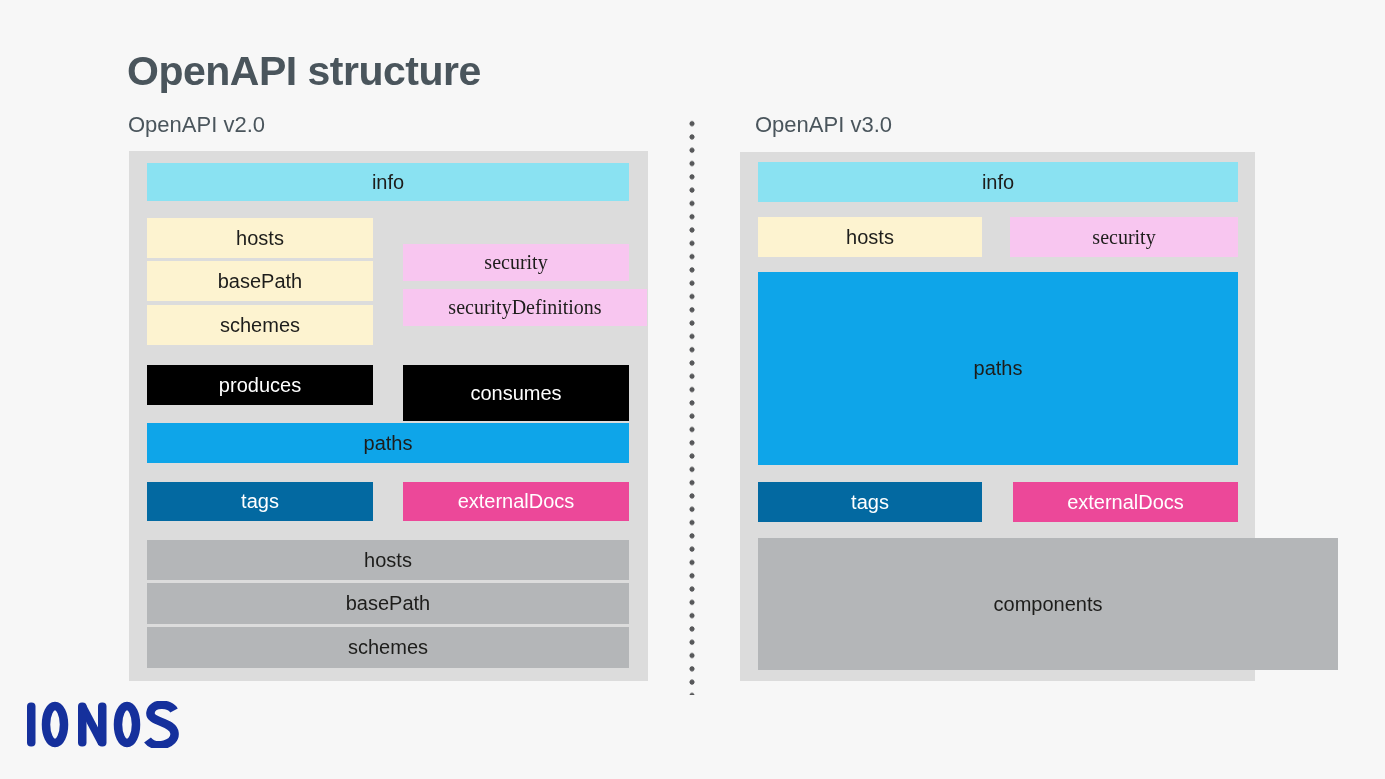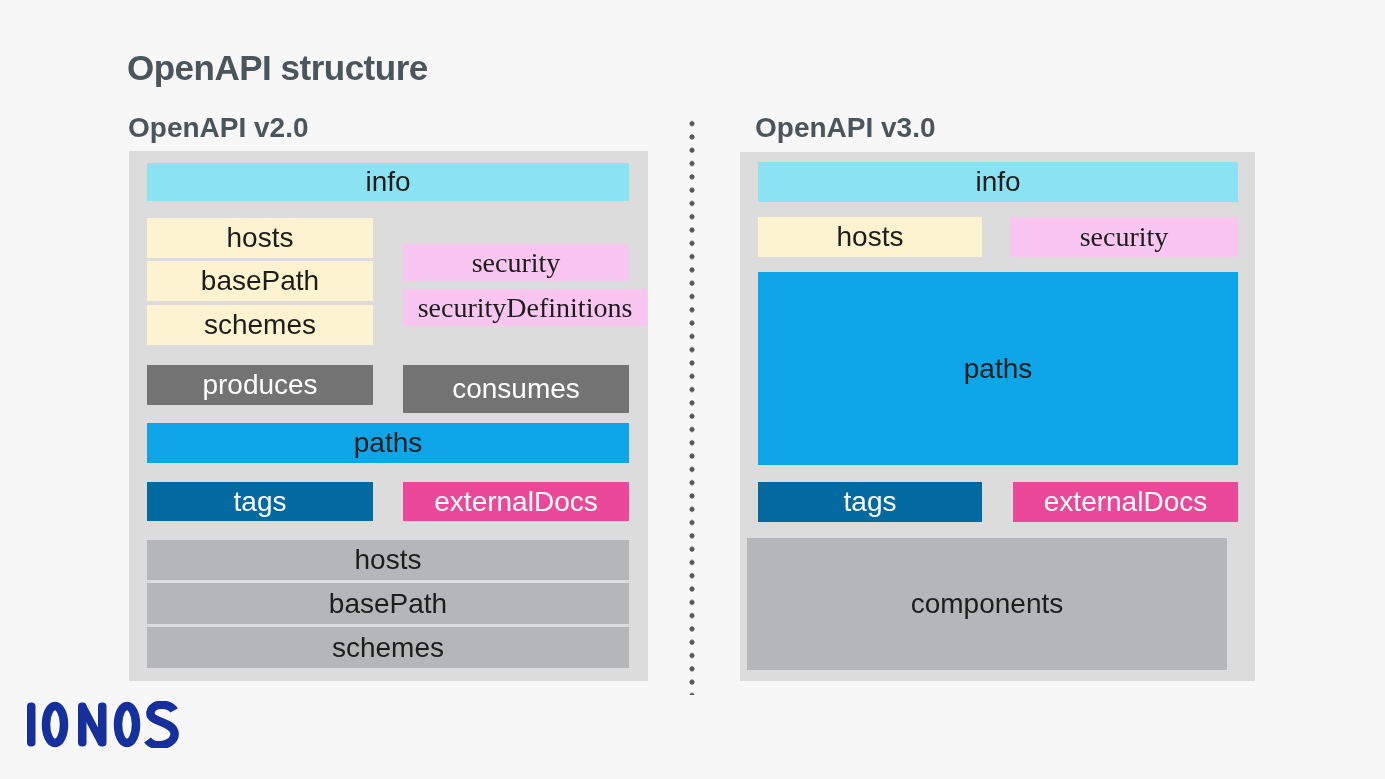--- a/index.html
+++ b/index.html
@@ -11,53 +11,53 @@
     position:relative;
     width:1385px;
     height:779px;
     background:#f7f7f7;
     overflow:hidden;
   }
   #page-title{
     position:absolute;
     left:127px; top:48px;
     margin:0;
-    font-size:35px;
+    font-size:41px;
     font-weight:700;
     letter-spacing:-0.5px;
     color:#4a555c;
   }
   .panel-label{
     position:absolute;
     top:112px;
-    font-size:28px;
-    font-weight:700;
+    font-size:22px;
+    font-weight:400;
     color:#4a555c;
   }
   #label-v2{left:128px;}
   #label-v3{left:746px;margin-left:9px;}
   .panel{
     position:absolute;
     background:#dcdcdc;
   }
   #panel-v2{left:129px; top:151px; width:519px; height:530px;}
   #panel-v3{left:740px; top:152px; width:515px; height:529px;}
   .blk{
     position:absolute;
     display:flex;
     align-items:center;
     justify-content:center;
-    font-size:28px;
+    font-size:20px;
     color:#1d1d1b;
     white-space:nowrap;
   }
   .cyan {background:#8ae2f2;}
   .cream{background:#fdf3d0;}
   .pink {background:#f8c6f0;font-family:Liberation Serif, serif;}
-  .teal {background:#737373; color:#ffffff;text-align:right;}
+  .teal {background:#000000; color:#ffffff;text-align:right;}
   .gold {background:#0ea5e9;}
   .olive{background:#0369a1; color:#ffffff;}
   .blue {background:#ec4899; color:#ffffff;}
   .grayb{background:#b4b6b8;}
   #divider{
     position:absolute;
     left:688px; top:117px;
     width:8px; height:578px;
     background-image:radial-gradient(circle, #57585a 2.2px, rgba(0,0,0,0) 2.9px);
     background-size:8px 13.3px;
@@ -84,21 +84,21 @@
     <div class="blk cyan" style="left:18px;top:12px;width:482px;height:38px">info</div>
 
     <div class="blk cream" style="left:18px;top:67px;width:226px;height:40px">hosts</div>
     <div class="blk cream" style="left:18px;top:110px;width:226px;height:40px">basePath</div>
     <div class="blk cream" style="left:18px;top:154px;width:226px;height:40px">schemes</div>
 
     <div class="blk pink" style="left:274px;top:93px;width:226px;height:37px">security</div>
     <div class="blk pink" style="left:274px;top:138px;width:244px;height:37px">securityDefinitions</div>
 
     <div class="blk teal" style="left:18px;top:214px;width:226px;height:40px">produces</div>
-    <div class="blk teal" style="left:274px;top:214px;width:226px;height:48px">consumes</div>
+    <div class="blk teal" style="left:274px;top:214px;width:226px;height:56px">consumes</div>
 
     <div class="blk gold" style="left:18px;top:272px;width:482px;height:40px">paths</div>
 
     <div class="blk olive" style="left:18px;top:331px;width:226px;height:39px">tags</div>
     <div class="blk blue" style="left:274px;top:331px;width:226px;height:39px">externalDocs</div>
 
     <div class="blk grayb" style="left:18px;top:389px;width:482px;height:40px">hosts</div>
     <div class="blk grayb" style="left:18px;top:432px;width:482px;height:41px">basePath</div>
     <div class="blk grayb" style="left:18px;top:476px;width:482px;height:41px">schemes</div>
   </div>
@@ -109,21 +109,21 @@
     <div class="blk cyan" style="left:18px;top:10px;width:480px;height:40px">info</div>
 
     <div class="blk cream" style="left:18px;top:65px;width:224px;height:40px">hosts</div>
     <div class="blk pink" style="left:270px;top:65px;width:228px;height:40px">security</div>
 
     <div class="blk gold" style="left:18px;top:120px;width:480px;height:193px">paths</div>
 
     <div class="blk olive" style="left:18px;top:330px;width:224px;height:40px">tags</div>
     <div class="blk blue" style="left:273px;top:330px;width:225px;height:40px">externalDocs</div>
 
-    <div class="blk grayb" style="left:7px;top:386px;width:480px;height:132px">components</div>
+    <div class="blk grayb" style="left:18px;top:386px;width:580px;height:132px">components</div>
   </div>
 
   <svg id="logo" viewBox="0 0 158 46" role="img" aria-label="IONOS">
     <g fill="#15309c" stroke="#15309c">
 
       <rect x="3" y="1" width="8.5" height="44" rx="4" stroke="none"></rect>
 
       <ellipse cx="31" cy="23" rx="9" ry="18.5" fill="none" stroke-width="8.5"></ellipse>
 
       <line x1="58" y1="4" x2="78" y2="42" stroke-width="8"></line>

